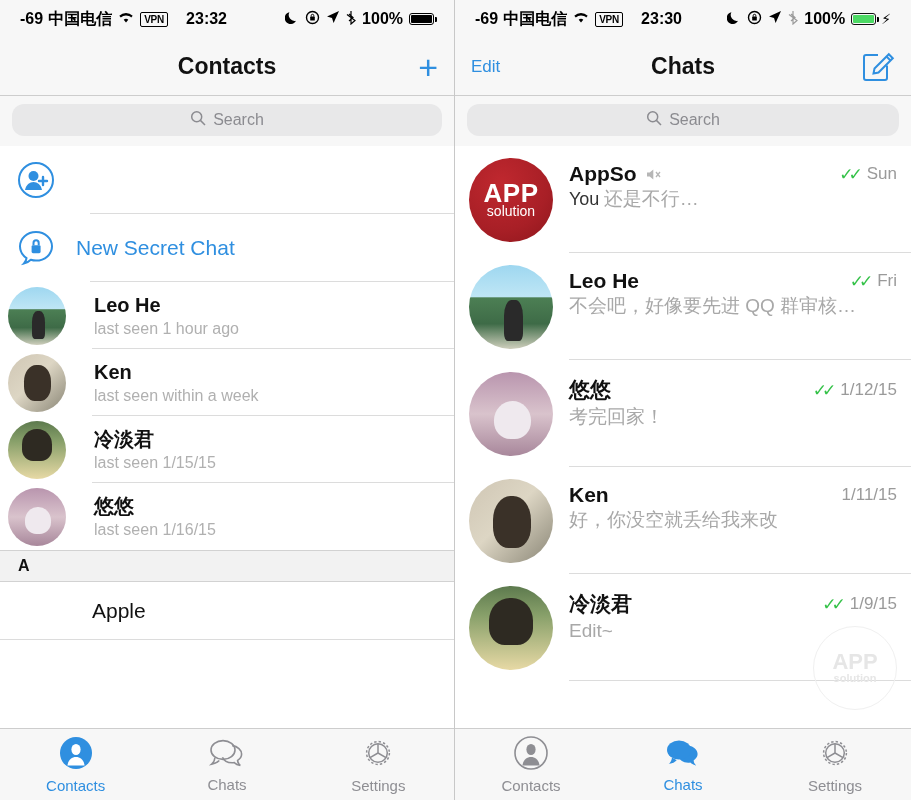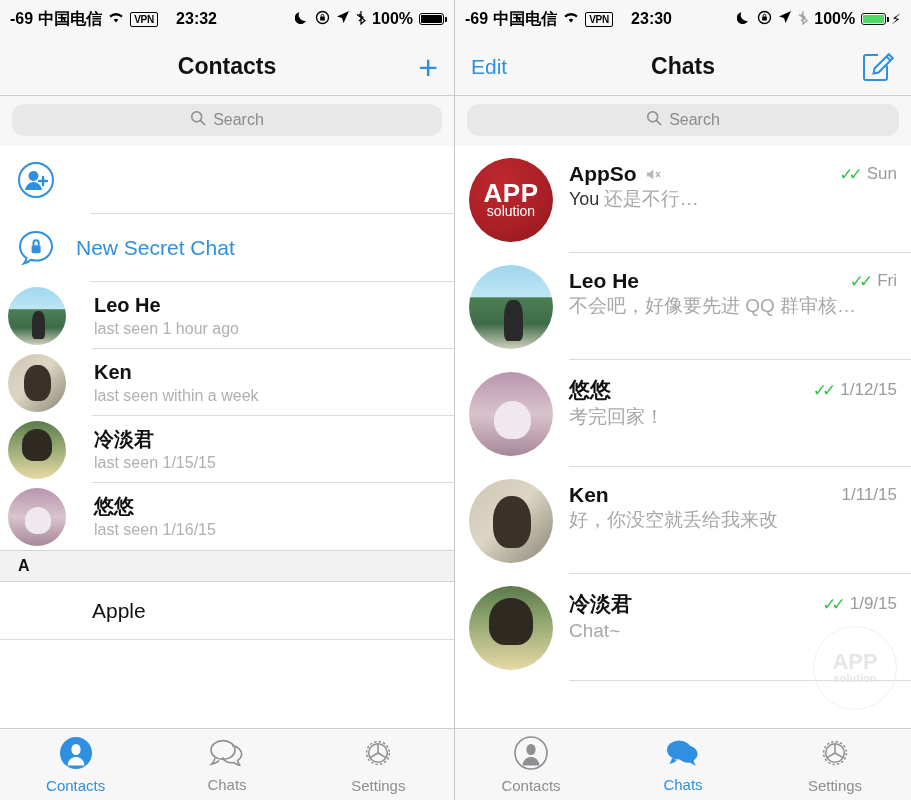--- a/index.html
+++ b/index.html
@@ -9,42 +9,42 @@
     background:#fff;
   }
   .screens{display:flex;width:911px;height:800px;}
   .screen{position:relative;height:800px;overflow:hidden;background:#fff;}
   .screen.left{width:455px;border-right:1px solid #c8c8c8;}
   .screen.right{width:456px;}
 
   
   .statusbar{
     height:38px;background:#f7f7f7;display:flex;align-items:center;
-    justify-content:space-between;padding:0 10px;font-size:16px;font-weight:bold;color:#000;
+    justify-content:space-between;padding:0 20px;font-size:16px;font-weight:bold;color:#000;
   }
   .sb-left,.sb-mid,.sb-right{display:flex;align-items:center;gap:5px;white-space:nowrap;}
   .sb-left{flex:0 0 auto;}
   .sb-mid{flex:0 0 auto;margin-left:18px;}
   .sb-right{flex:0 0 auto;gap:6px;margin-left:auto;justify-content:flex-end;}
   .vpn-box{border:1.6px solid #000;border-radius:2px;font-size:10px;padding:0 3px;font-weight:bold;line-height:13px;letter-spacing:-.2px;}
   .ic{display:inline-block;vertical-align:middle;}
   .batt{position:relative;width:25px;height:12px;border:1.6px solid #000;border-radius:3px;}
   .batt::after{content:"";position:absolute;right:-4px;top:3px;width:2.5px;height:5px;background:#000;border-radius:0 1px 1px 0;}
   .batt .fill{position:absolute;left:1px;top:1px;bottom:1px;width:calc(100% - 2px);background:#000;border-radius:1px;}
   .batt.green{border-color:#111;}
   .batt.green .fill{background:#4cd964;}
   .bolt{font-size:14px;margin-left:-1px;}
 
   
   .navbar{
     height:58px;background:#f7f7f7;border-bottom:1px solid #cdcdcd;
     display:flex;align-items:center;padding:0 16px;position:relative;
   }
   .nav-title{position:absolute;left:0;right:0;text-align:center;font-size:23px;font-weight:bold;color:#111;pointer-events:none;}
-  .nav-left{font-size:21px;color:#2f8fe0;z-index:2;}
+  .nav-left{font-size:17px;color:#2f8fe0;z-index:2;}
   .nav-right{margin-left:auto;z-index:2;display:flex;align-items:center;}
   .plus{font-size:34px;color:#2f8fe0;line-height:28px;font-weight:300;}
 
   
   .searchwrap{background:#f7f7f7;padding:8px 12px 10px;}
   .searchbar{
     height:32px;background:#e8e8e9;border-radius:12px;display:flex;align-items:center;
     justify-content:center;gap:7px;color:#8b8b90;font-size:16px;
   }
 
@@ -440,21 +440,21 @@
       <div class="chat-row">
         <span class="chat-avatar av-leng"></span>
         <span class="chat-body">
           <span class="chat-top">
             <span class="chat-name">冷淡君</span>
             <span class="chat-meta">
               <span class="ticks">✓✓</span>
               <span class="chat-time">1/9/15</span>
             </span>
           </span>
-          <span class="chat-msg">Chat~</span>
+          <span class="chat-msg">Edit~</span>
         </span>
         <span class="sep"></span>
       </div>
     </div>
 
     <div class="watermark">
       <span class="w1">APP</span>
       <span class="w2">solution</span>
     </div>
 

